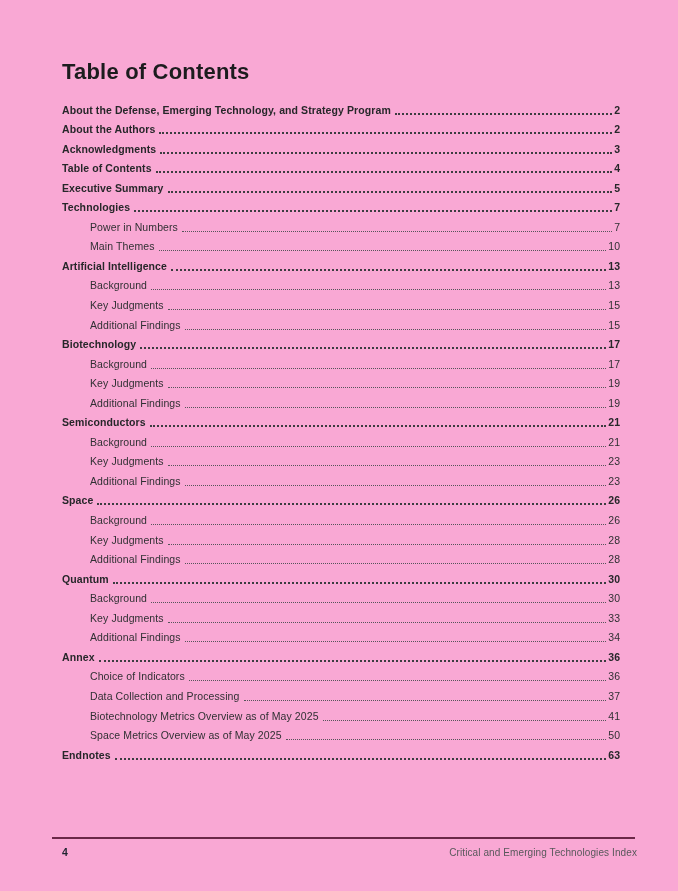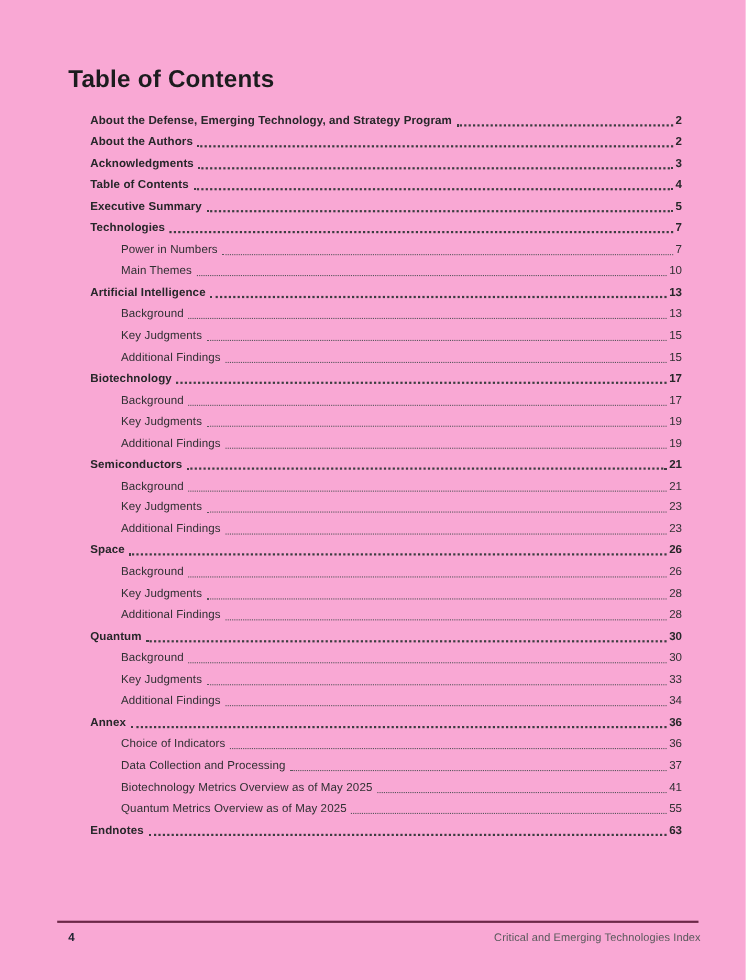--- a/index.html
+++ b/index.html
@@ -41,21 +41,20 @@
   }
   .toc-row.sub {
     font-weight: 400;
     padding-left: 28px;
     color: #303033;
   }
   .toc-label {
     line-height: 11px;
     white-space: nowrap;
     letter-spacing: 0.1px;
-    margin-left: 20px;
   }
   .leader {
     flex: 1;
     border-bottom: 2px dotted #3c3c40;
     margin: 0 2px 1px 4px;
     min-width: 10px;
   }
   .toc-row.sub .leader { border-bottom: 1.5px dotted #55555a; }
   .toc-page {
     line-height: 11px;
@@ -250,23 +249,23 @@
     <span class="toc-label">Data Collection and Processing</span>
     <span class="leader"></span>
     <span class="toc-page">37</span>
   </div>
         <div class="toc-row sub">
     <span class="toc-label">Biotechnology Metrics Overview as of May 2025</span>
     <span class="leader"></span>
     <span class="toc-page">41</span>
   </div>
         <div class="toc-row sub">
-    <span class="toc-label">Quantum Metrics Overview as of May 2025</span>
-    <span class="leader"></span>
-    <span class="toc-page">55</span>
+    <span class="toc-label">Space Metrics Overview as of May 2025</span>
+    <span class="leader"></span>
+    <span class="toc-page">50</span>
   </div>
         <div class="toc-row">
     <span class="toc-label">Endnotes</span>
     <span class="leader"></span>
     <span class="toc-page">63</span>
   </div>
       </div>
   </div>
 
   <div class="footer-rule"></div>

